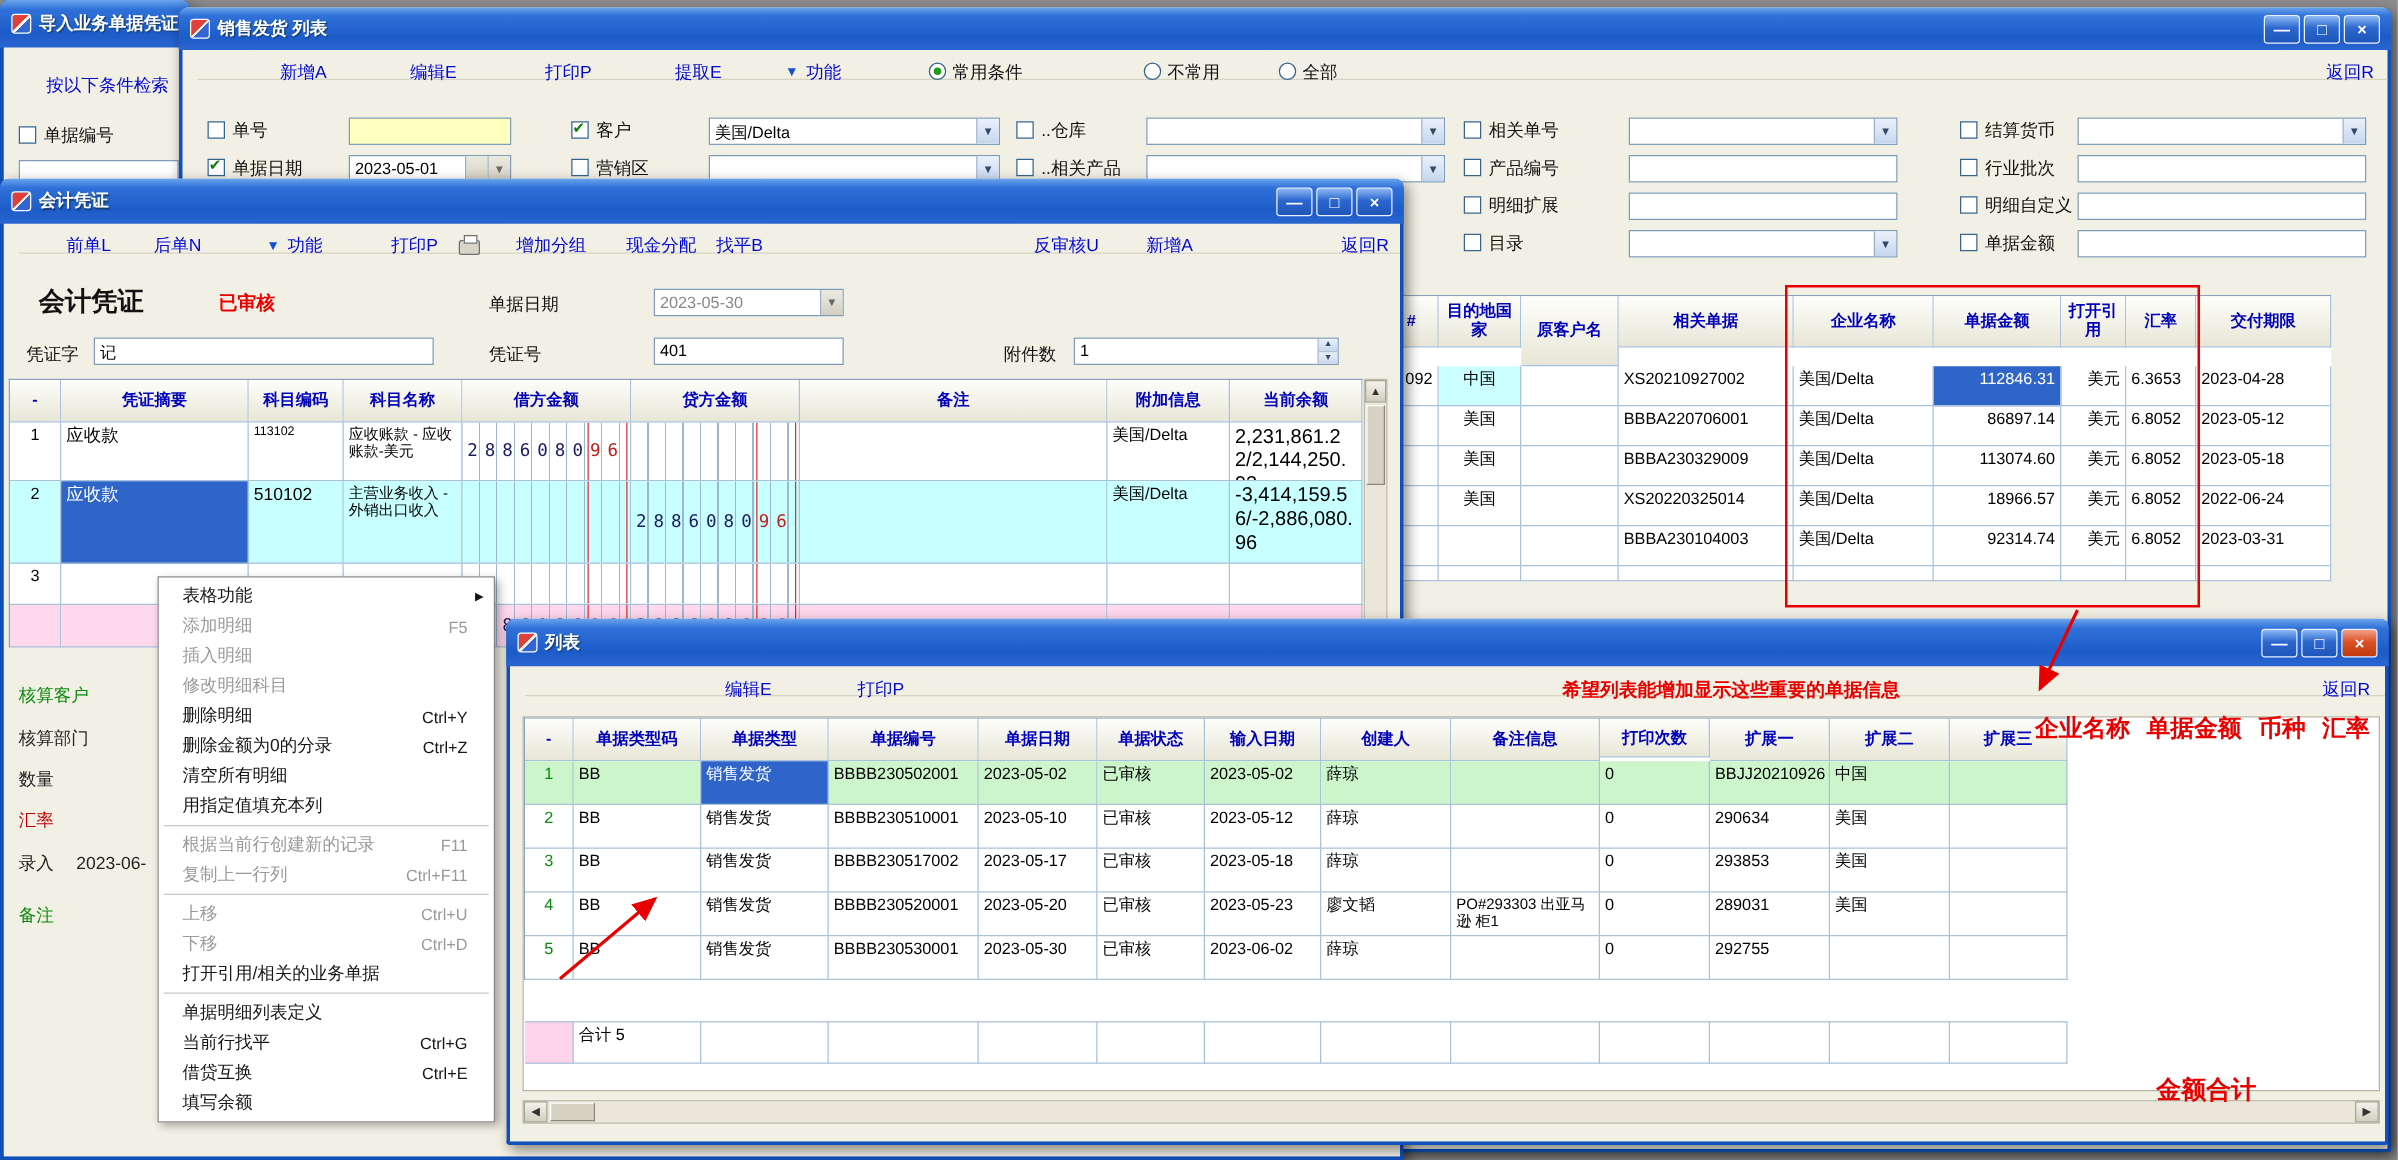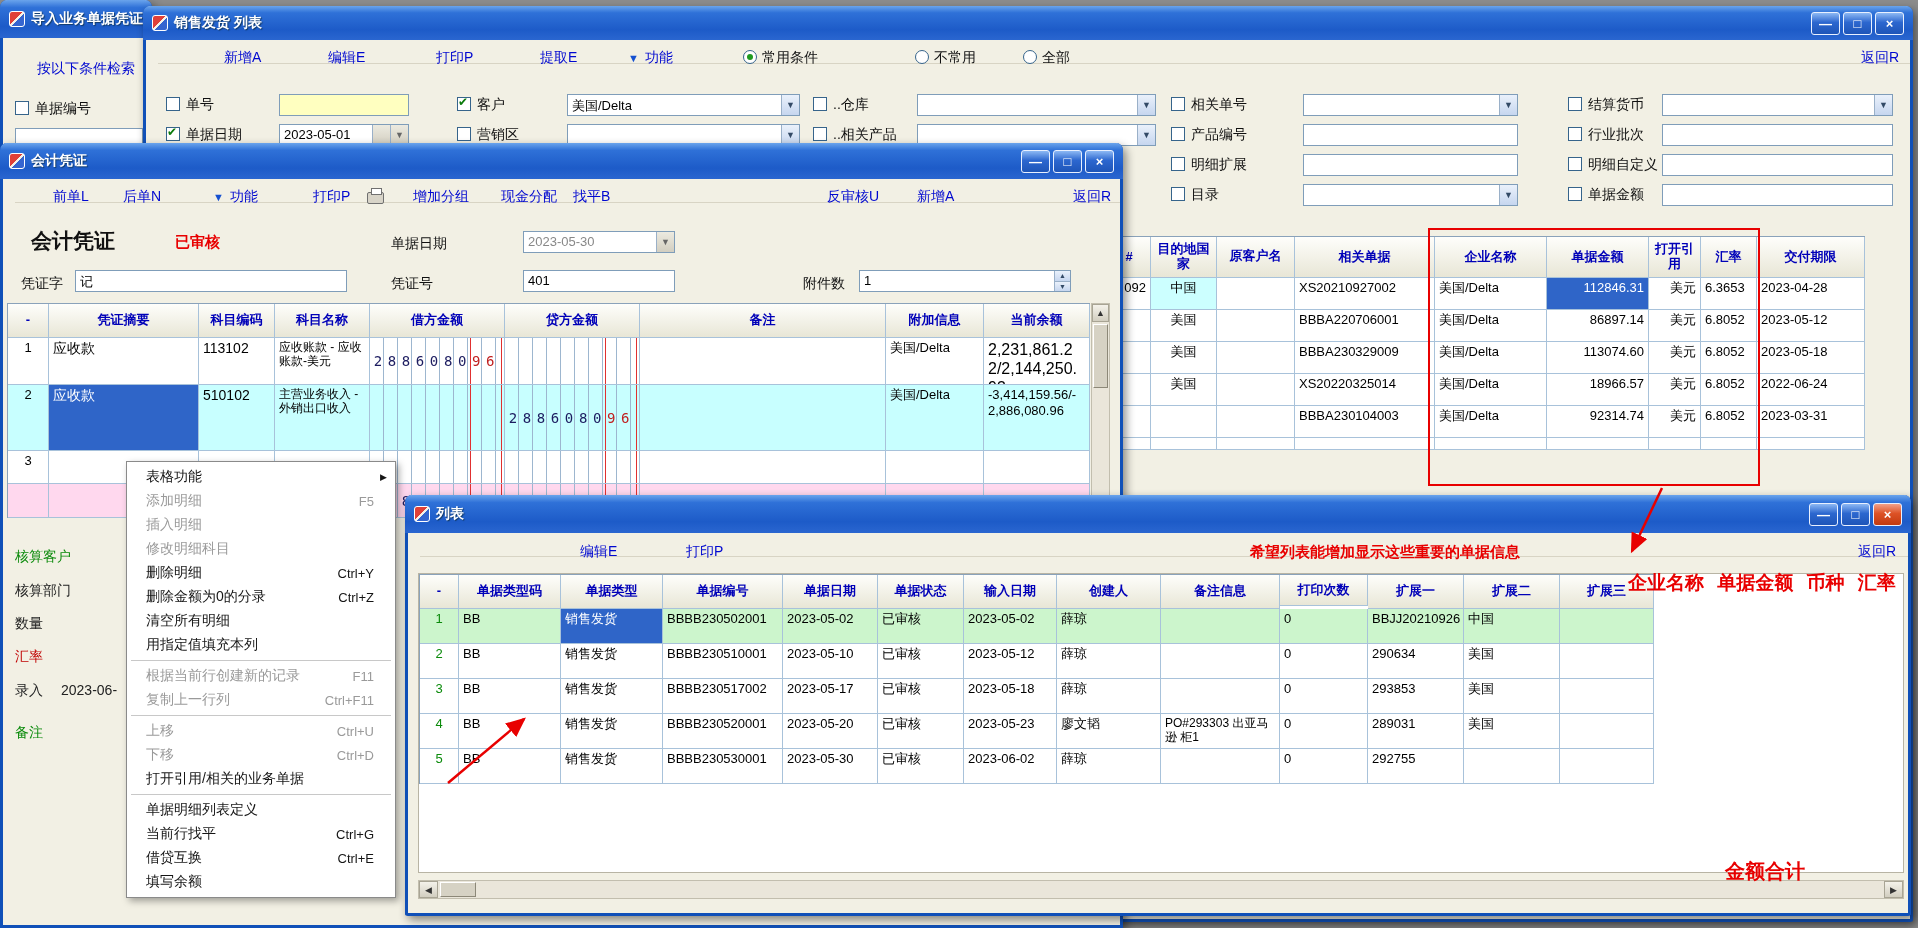--- a/index.html
+++ b/index.html
@@ -229,21 +229,21 @@
       <span class="combo-btn">▼</span>
     </span>
     <span class="chk" style="left:1422px;top:181px"></span>
     <span class="flabel" style="left:1442px;top:180px">单据金额</span>
     <span class="input" style="left:1516px;top:178px;width:231px"></span>
 
     <div class="tbl" id="sales-table" style="left:961px;top:230px">
         <div class="trow th">
           <div class="tc" style="width:43px;height:41px;">#</div>
           <div class="tc" style="width:66px;height:41px;">目的地国家</div>
-          <div class="tc" style="width:78px;height:41px;font-family:Liberation Mono, monospace;">原客户名</div>
+          <div class="tc" style="width:78px;height:56px;">原客户名</div>
           <div class="tc" style="width:140px;height:41px;">相关单据</div>
           <div class="tc" style="width:112px;height:41px;">企业名称</div>
           <div class="tc" style="width:102px;height:41px;">单据金额</div>
           <div class="tc" style="width:52px;height:41px;">打开引用</div>
           <div class="tc" style="width:56px;height:41px;">汇率</div>
           <div class="tc" style="width:108px;height:41px;">交付期限</div>
         </div>
         <div class="trow">
           <div class="tc" style="width:43px;height:32px;text-align:right">092</div>
           <div class="tc cyan" style="width:66px;height:32px;text-align:center">中国</div>
@@ -366,21 +366,21 @@
           <div class="tc" style="width:95px;height:34px;">科目名称</div>
           <div class="tc" style="width:135px;height:34px;">借方金额</div>
           <div class="tc" style="width:135px;height:34px;">贷方金额</div>
           <div class="tc" style="width:246px;height:34px;">备注</div>
           <div class="tc" style="width:98px;height:34px;">附加信息</div>
           <div class="tc" style="width:106px;height:34px;">当前余额</div>
         </div>
         <div class="trow">
           <div class="tc ctr" style="width:41px;height:47px;">1</div>
           <div class="tc" style="width:150px;height:47px;font-size:14px">应收款</div>
-          <div class="tc" style="width:76px;height:47px;font-size:14px">113102</div>
+          <div class="tc" style="width:76px;height:47px;font-size:10px">113102</div>
           <div class="tc wrap" style="width:95px;height:47px;">应收账款 - 应收账款-美元</div>
           <div class="tc ledger" style="width:135px;height:47px;">
             <div class="lines"></div>
             <div class="redline"></div>
             <div class="redline r2"></div>
             <div class="digits"><span>2886080</span><span class="cents">96</span></div>
           </div>
           <div class="tc ledger" style="width:135px;height:47px;">
             <div class="lines"></div>
             <div class="redline"></div>
@@ -401,21 +401,21 @@
             <div class="redline r2"></div>
           </div>
           <div class="tc ledger" style="width:135px;height:66px;">
             <div class="lines"></div>
             <div class="redline"></div>
             <div class="redline r2"></div>
             <div class="digits"><span>2886080</span><span class="cents">96</span></div>
           </div>
           <div class="tc" style="width:246px;height:66px;"></div>
           <div class="tc" style="width:98px;height:66px;">美国/Delta</div>
-          <div class="tc brk" style="width:106px;height:66px;font-size:13px">-3,414,159.56/-2,886,080.96</div>
+          <div class="tc brk" style="width:106px;height:66px;font-size:16px">-3,414,159.56/-2,886,080.96</div>
         </div>
         <div class="trow">
           <div class="tc ctr" style="width:41px;height:33px;">3</div>
           <div class="tc" style="width:150px;height:33px;font-size:14px"></div>
           <div class="tc" style="width:76px;height:33px;font-size:14px"></div>
           <div class="tc wrap" style="width:95px;height:33px;"></div>
           <div class="tc ledger" style="width:135px;height:33px;">
             <div class="lines"></div>
             <div class="redline"></div>
             <div class="redline r2"></div>
@@ -570,20 +570,35 @@
             <div class="tc" style="width:95px;height:35px;">2023-05-30</div>
             <div class="tc" style="width:86px;height:35px;">已审核</div>
             <div class="tc" style="width:93px;height:35px;">2023-06-02</div>
             <div class="tc" style="width:104px;height:35px;">薛琼</div>
             <div class="tc wrap" style="width:119px;height:35px;"></div>
             <div class="tc" style="width:88px;height:35px;">0</div>
             <div class="tc" style="width:96px;height:35px;">292755</div>
             <div class="tc" style="width:96px;height:35px;"></div>
             <div class="tc" style="width:94px;height:35px;"></div>
           </div>
+          <div class="trow" style="position:absolute;top:242px;left:0;">
+            <div class="tc" style="width: 39px; height: 34px; border-top: 1px solid rgb(168, 194, 218); background: rgb(255, 210, 238);"></div>
+            <div class="tc" style="width:102px;height:34px;border-top:1px solid #a8c2da;">合计  5</div>
+            <div class="tc" style="width:102px;height:34px;border-top:1px solid #a8c2da;"></div>
+            <div class="tc" style="width:120px;height:34px;border-top:1px solid #a8c2da;"></div>
+            <div class="tc" style="width:95px;height:34px;border-top:1px solid #a8c2da;"></div>
+            <div class="tc" style="width:86px;height:34px;border-top:1px solid #a8c2da;"></div>
+            <div class="tc" style="width:93px;height:34px;border-top:1px solid #a8c2da;"></div>
+            <div class="tc" style="width:104px;height:34px;border-top:1px solid #a8c2da;"></div>
+            <div class="tc" style="width:119px;height:34px;border-top:1px solid #a8c2da;"></div>
+            <div class="tc" style="width:88px;height:34px;border-top:1px solid #a8c2da;"></div>
+            <div class="tc" style="width:96px;height:34px;border-top:1px solid #a8c2da;"></div>
+            <div class="tc" style="width:96px;height:34px;border-top:1px solid #a8c2da;"></div>
+            <div class="tc" style="width:94px;height:34px;border-top:1px solid #a8c2da;"></div>
+          </div>
         </div>
     </div>
     <div class="hscroll" style="left:10px;top:385px;width:1486px;height:19px">
       <span class="sbtn">◀</span>
       <span class="sthumb"></span>
       <span class="strack"></span>
       <span class="sbtn">▶</span>
     </div>
   </div>
 

